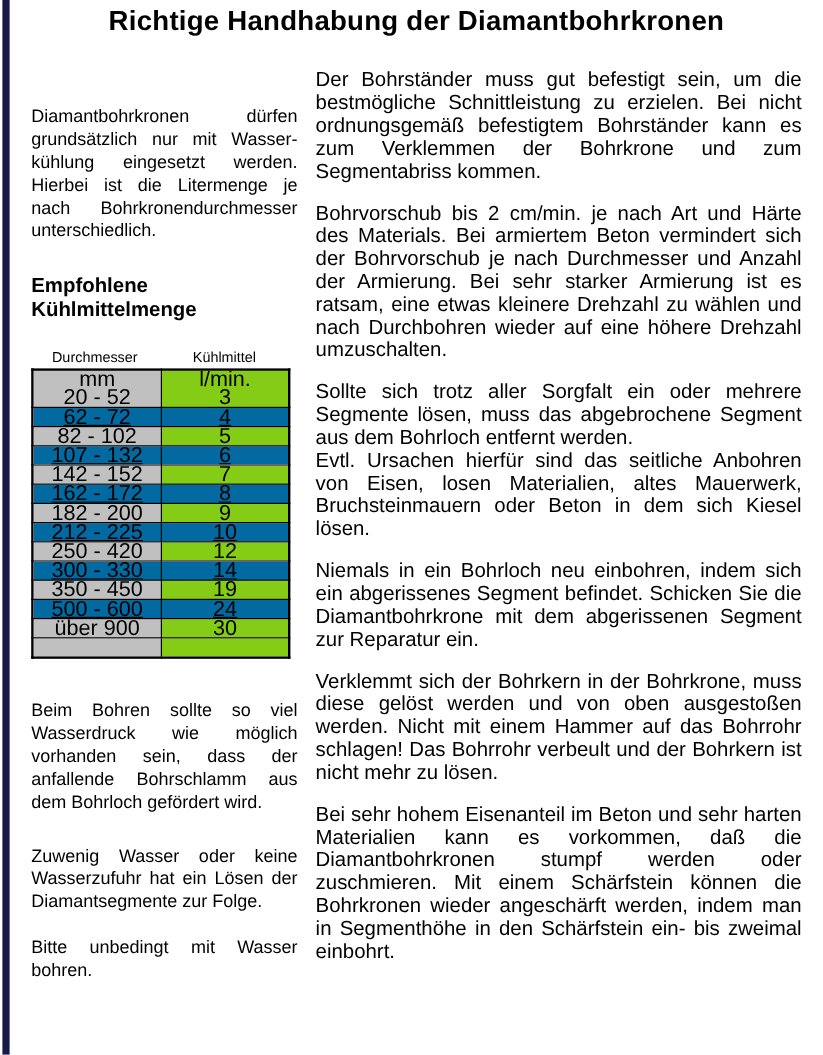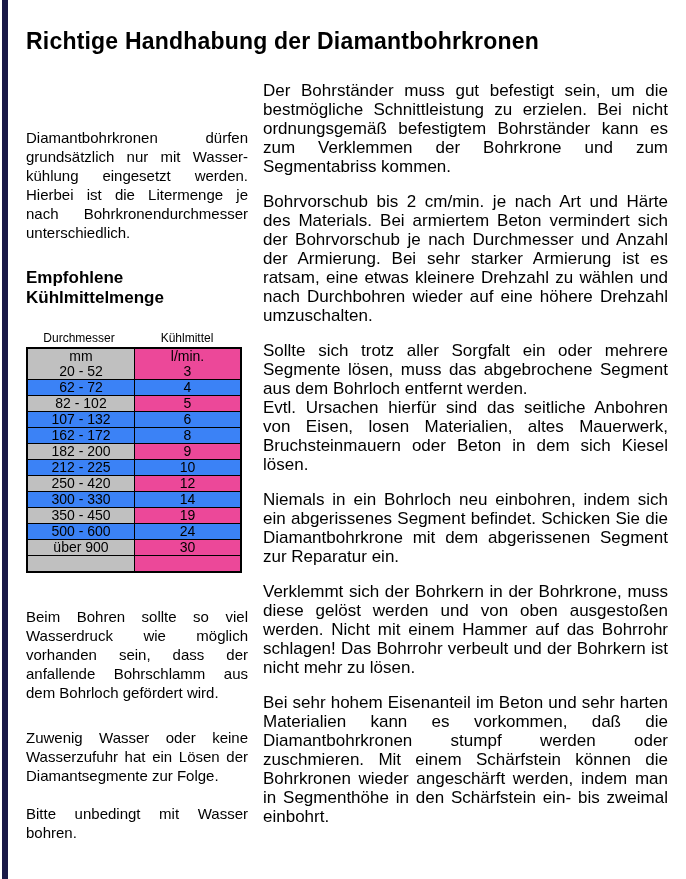--- a/index.html
+++ b/index.html
@@ -10,22 +10,22 @@
     font-family:"Liberation Sans", sans-serif;
     overflow:hidden;
     position:relative;
   }
   .side-stripe {
     position:absolute; left:2px; top:0; width:6px; height:879px;
     background:#191947;
   }
   .page-title {
     margin:0 18px 0 26px;
-    padding-top:28px;
-    text-align:left;
+    padding-top:4px;
+    text-align:center;
     font-size:23px;
     font-weight:bold;
     letter-spacing:0.2px;
   }
   .content {
     display:flex;
     margin:26px 18px 0 26px;
     gap:15px;
     align-items:flex-end;
   }
@@ -40,35 +40,35 @@
   }
 
   .tbl-head { display:flex; width:216px; font-size:12px; line-height:16px; margin-bottom:1px; }
   .tbl-head .h1 { width:106px; text-align:center; }
   .tbl-head .h2 { flex:1; text-align:center; }
 
   table.coolant {
     border-collapse:collapse;
     border:2px solid #000;
     width:216px; table-layout:fixed;
-    font-size:14px;
+    font-size:18px;
   }
   table.coolant td {
     border:1px solid #000;
     text-align:center;
     padding:0 2px;
     line-height:15px;
     height:15px;
     overflow:hidden;
     white-space:nowrap;
   }
   table.coolant .first-col { width:102px; }
   .bg-gray   { background:#c0c0c0; }
-  .bg-white  { background:#ec4899; }
-  .bg-yellow { background:#3b82f6; }
+  .bg-white  { background:#84cc16; }
+  .bg-yellow { background:#0369a1;text-decoration:underline; }
   td .stack { line-height:15px; }
 
   .after-table-1 { margin-top:34px !important; }
   .after-table-2 { margin-top:26px !important; }
   .after-table-3 { margin-top:19px !important; }
 
   .col-right p { margin-bottom:16px; }
 </style>
 </head>
 <body>
@@ -105,20 +105,24 @@
         <td class="first-col bg-yellow">62 - 72</td>
         <td class="bg-yellow">4</td>
       </tr>
       <tr>
         <td class="first-col bg-gray">82 - 102</td>
         <td class="bg-white">5</td>
       </tr>
       <tr>
         <td class="first-col bg-yellow">107 - 132</td>
         <td class="bg-yellow">6</td>
+      </tr>
+      <tr>
+        <td class="first-col bg-gray">142 - 152</td>
+        <td class="bg-white">7</td>
       </tr>
       <tr>
         <td class="first-col bg-yellow">162 - 172</td>
         <td class="bg-yellow">8</td>
       </tr>
       <tr>
         <td class="first-col bg-gray">182 - 200</td>
         <td class="bg-white">9</td>
       </tr>
       <tr>

